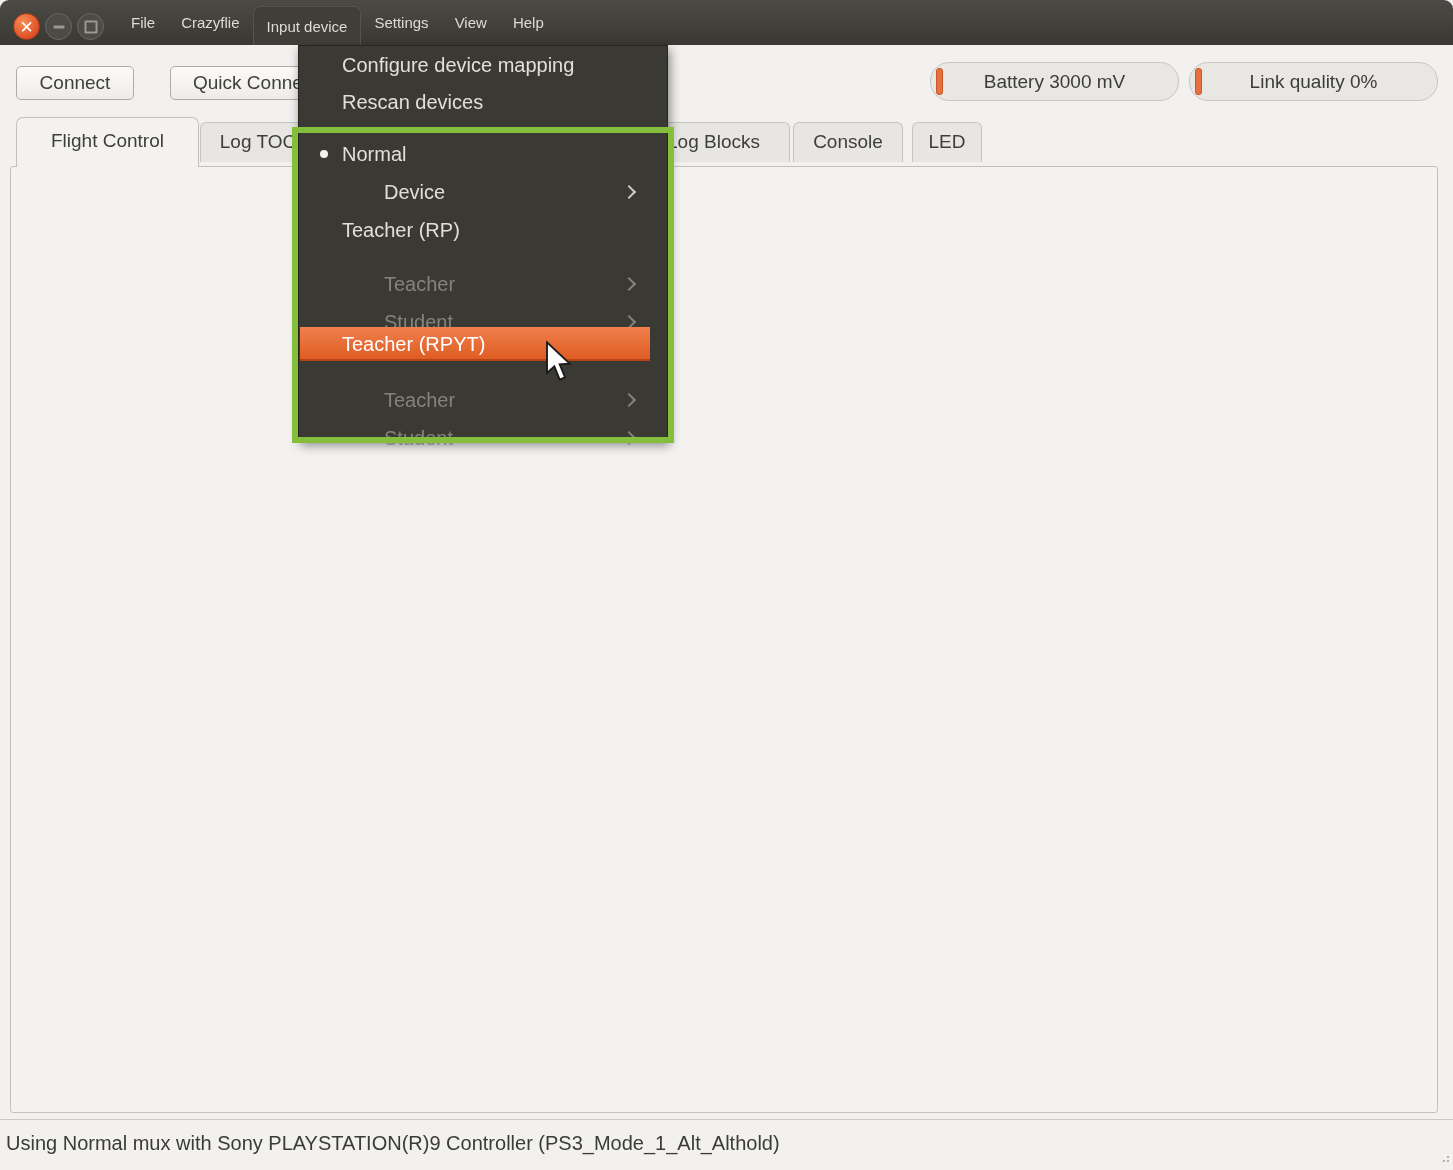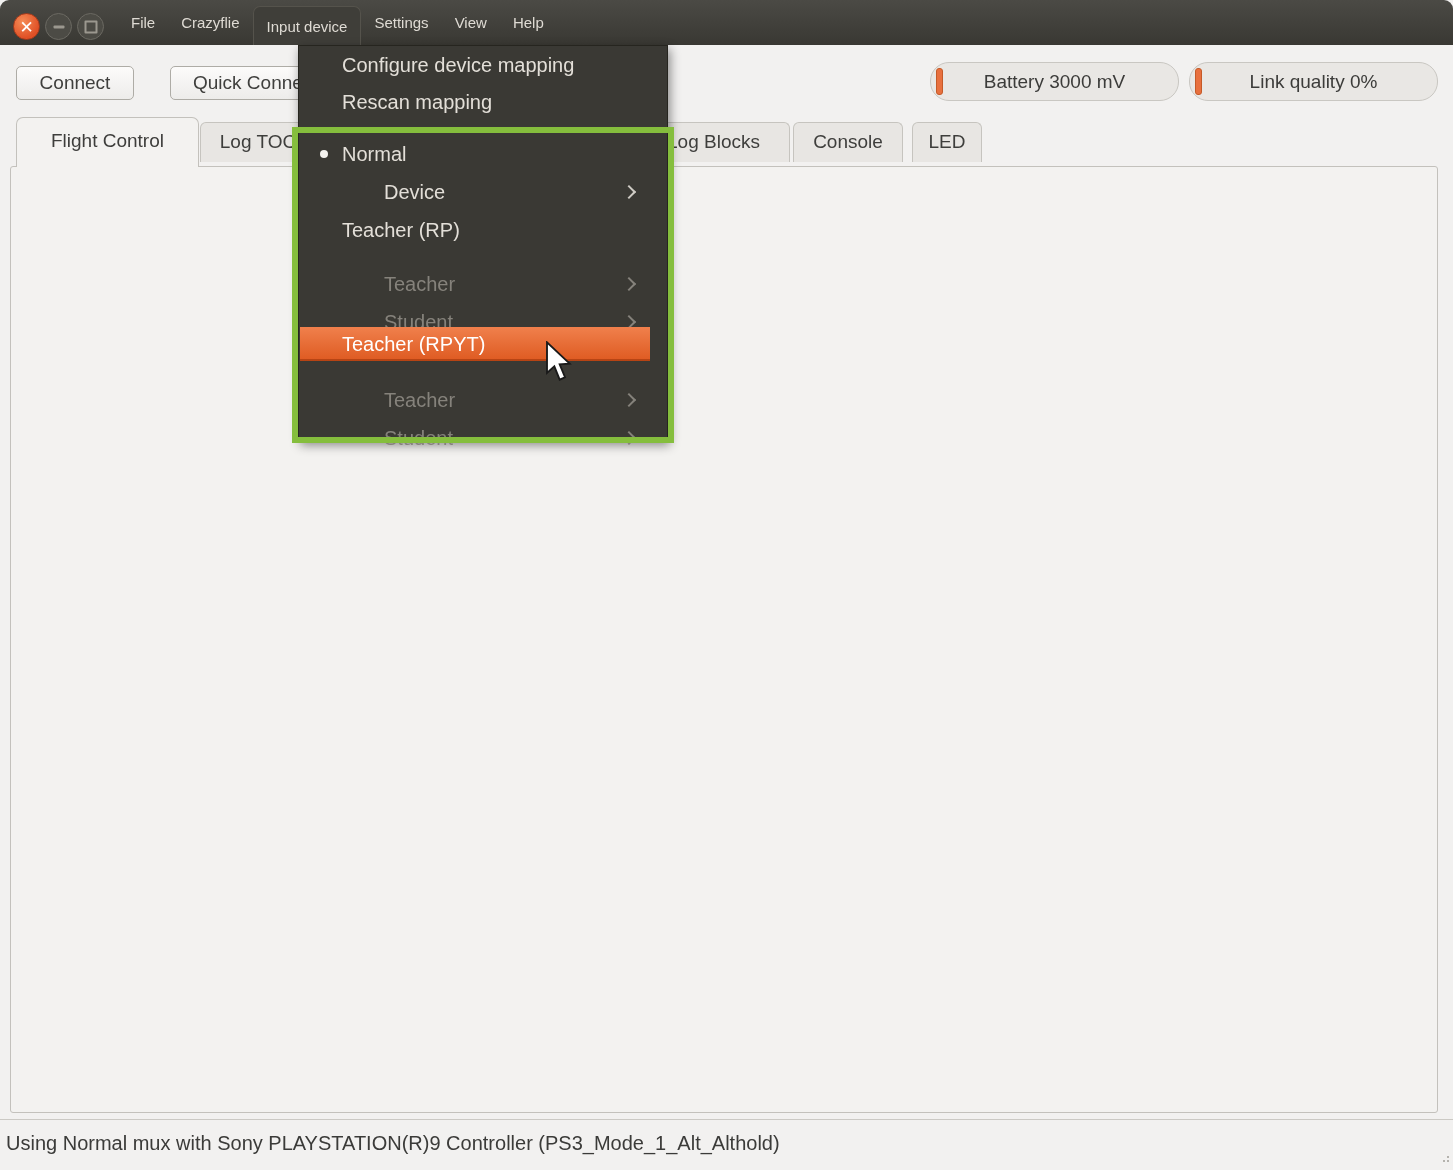--- a/index.html
+++ b/index.html
@@ -293,21 +293,21 @@
     </div>
 
   <div id="status-divider"></div>
   <div id="statusbar">Using Normal mux with Sony PLAYSTATION(R)9 Controller (PS3_Mode_1_Alt_Althold)</div>
   <span class="grip-dot" style="left:1443px;top:1160px;"></span>
   <span class="grip-dot" style="left:1447px;top:1160px;"></span>
   <span class="grip-dot" style="left:1447px;top:1156px;"></span>
 
   <div id="menu-popup">
       <div class="menu-item top" style="top: 1px; padding-left: 42px;">Configure device mapping</div>
-      <div class="menu-item top" style="top: 38px; padding-left: 42px;">Rescan mapping</div>
+      <div class="menu-item top" style="top: 38px; padding-left: 42px;">Rescan devices</div>
       <div class="menu-item" style="top: 89px; height: 38px; line-height: 38px; padding-left: 42px;">Normal<div class="bullet"></div></div>
       <div class="menu-item" style="top: 127px; height: 38px; line-height: 38px; padding-left: 84px;">Device<div class="sub-arrow"></div></div>
       <div class="menu-item" style="top: 165px; height: 38px; line-height: 38px; padding-left: 42px;">Teacher (RP)</div>
       <div class="menu-item disabled" style="top: 203px; height: 38px; line-height: 38px; padding-left: 84px;">Teacher<div class="sub-arrow dis"></div></div>
       <div class="menu-item disabled" style="top: 241px; height: 38px; line-height: 38px; padding-left: 84px;">Student<div class="sub-arrow dis"></div></div>
       <div class="menu-item highlight" style="top: 281px; height: 34px; line-height: 34px; padding-left: 42px;">Teacher (RPYT)</div>
       <div class="menu-item disabled" style="top: 319px; height: 38px; line-height: 38px; padding-left: 84px;">Teacher<div class="sub-arrow dis"></div></div>
       <div class="menu-item disabled" style="top: 357px; height: 38px; line-height: 38px; padding-left: 84px;">Student<div class="sub-arrow dis"></div></div>
     </div>
   <div id="green-box"></div>

